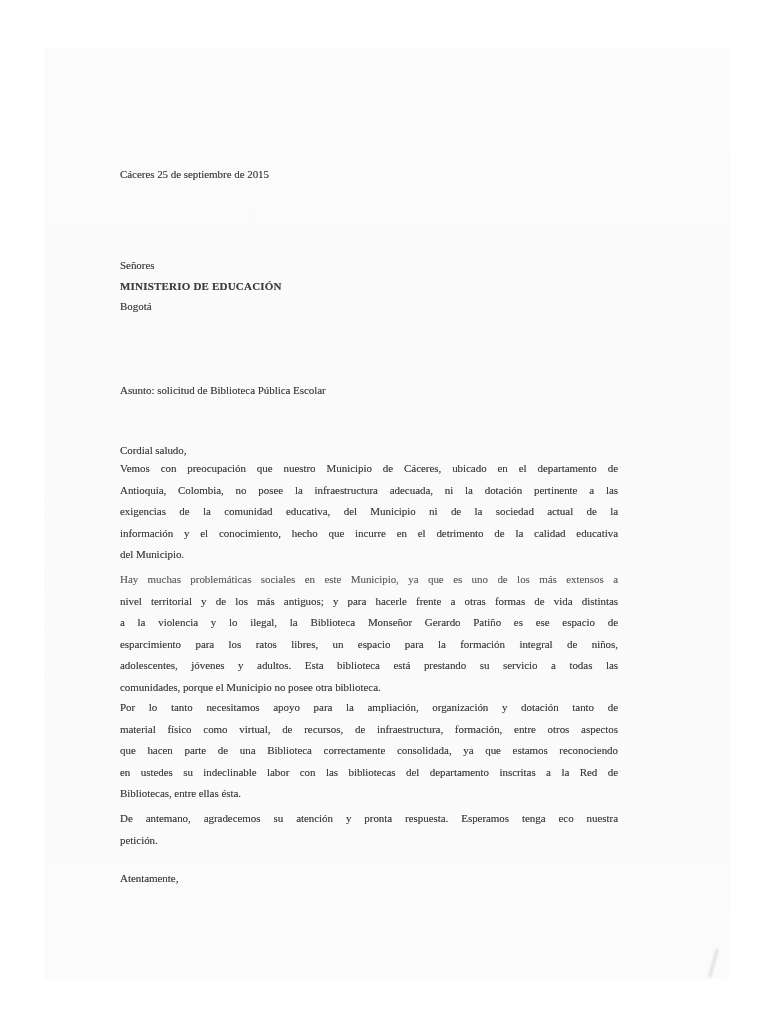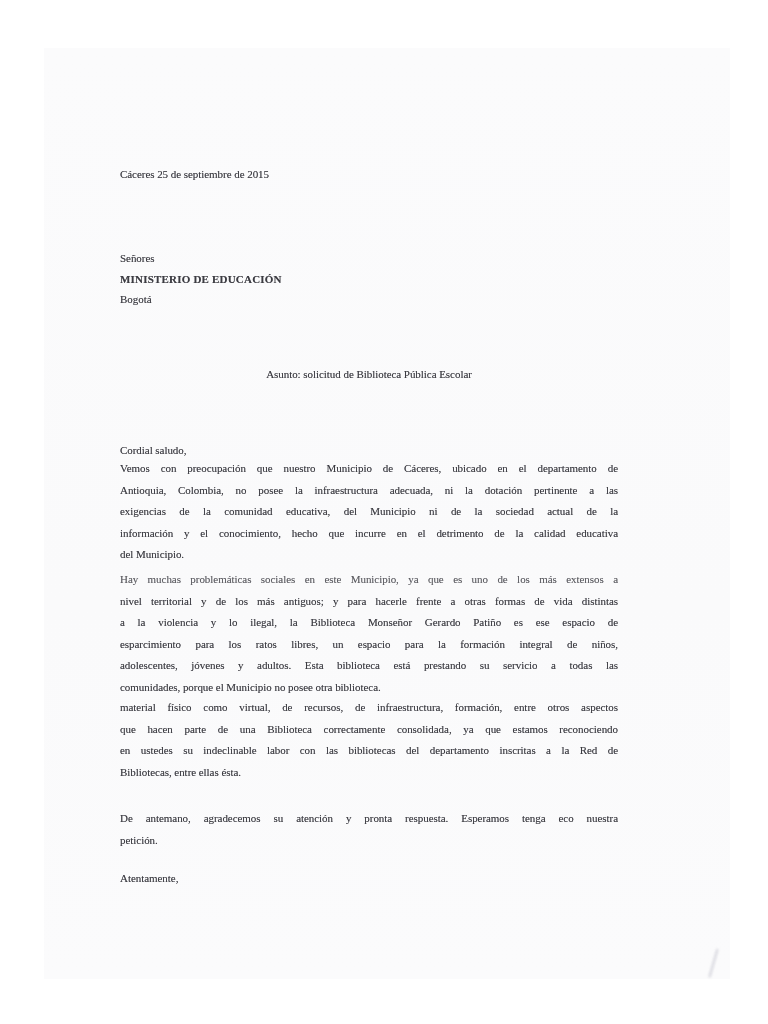--- a/index.html
+++ b/index.html
@@ -32,23 +32,23 @@
     left: 76px;
     width: 498px;
     color: #3c3c42;
     font-size: 11px;
     letter-spacing: -0.05px;
     line-height: 21.5px;
     text-shadow: 0 0 0.6px rgba(70, 70, 78, 0.55);
     filter: blur(0.22px);
   }
   .date-line      { top: 116px; }
-  .address-block  { top: 200px; line-height: 20.6px; }
+  .address-block  { top: 207px; line-height: 20.6px; }
   .address-name   { font-weight: bold; letter-spacing: 0.2px; }
-  .subject-line   { top: 316px; text-align: center; }
+  .subject-line   { top: 332px; }
   .greeting-line  { top: 392px; }
   .paragraph-1    { top: 410px; }
   .paragraph-2    { top: 521px; }
   .paragraph-3    { top: 649px; }
   .paragraph-4    { top: 760px; }
   .closing-line   { top: 820px; }
 
   
   .para-line {
     text-align: justify;
@@ -105,20 +105,21 @@
     <div class="block paragraph-2">
         <div class="para-line">Hay muchas problemáticas sociales en este Municipio, ya que es uno de los más extensos a</div>
         <div class="para-line">nivel territorial y de los más antiguos; y para hacerle frente a otras formas de vida distintas</div>
         <div class="para-line">a la violencia y lo ilegal, la Biblioteca Monseñor Gerardo Patiño es ese espacio de</div>
         <div class="para-line">esparcimiento para los ratos libres, un espacio para la formación integral de niños,</div>
         <div class="para-line">adolescentes, jóvenes y adultos. Esta biblioteca está prestando su servicio a todas las</div>
         <div class="para-line last">comunidades, porque el Municipio no posee otra biblioteca.</div>
       </div>
 
     <div class="block paragraph-3">
+        <div class="para-line">Por lo tanto necesitamos apoyo para la ampliación, organización y dotación tanto de</div>
         <div class="para-line">material físico como virtual, de recursos, de infraestructura, formación, entre otros aspectos</div>
         <div class="para-line">que hacen parte de una Biblioteca correctamente consolidada, ya que estamos reconociendo</div>
         <div class="para-line">en ustedes su indeclinable labor con las bibliotecas del departamento inscritas a la Red de</div>
         <div class="para-line last">Bibliotecas, entre ellas ésta.</div>
       </div>
 
     <div class="block paragraph-4">
         <div class="para-line">De antemano, agradecemos su atención y pronta respuesta. Esperamos tenga eco nuestra</div>
         <div class="para-line last">petición.</div>
       </div>

